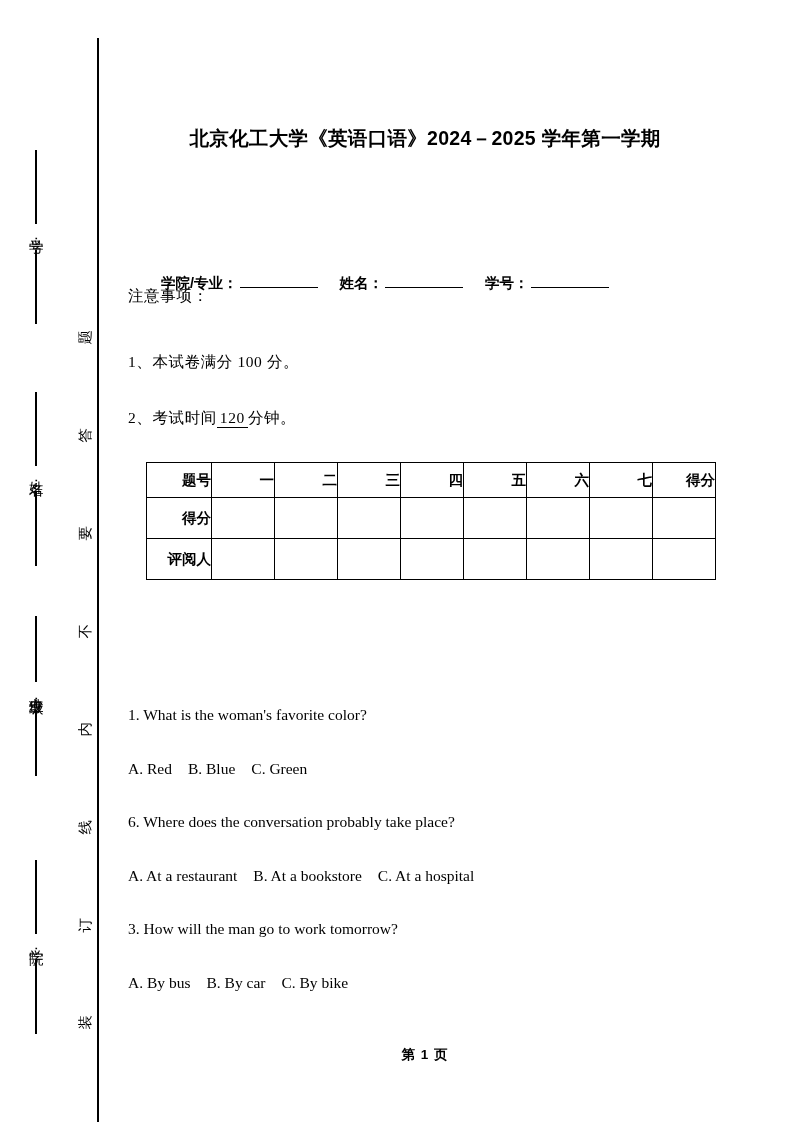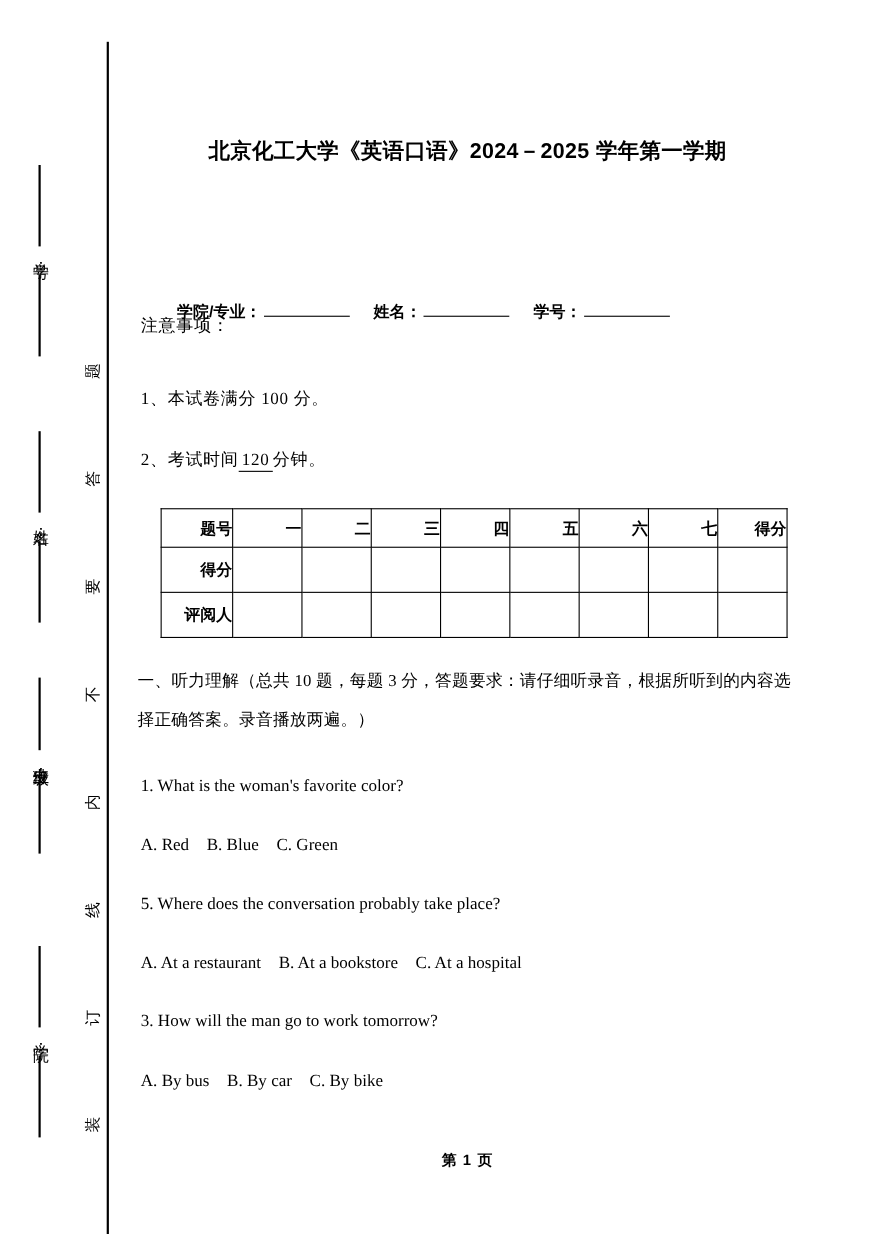--- a/index.html
+++ b/index.html
@@ -298,28 +298,27 @@
         <td class="c-n"></td>
         <td class="c-n"></td>
         <td class="c-n"></td>
         <td class="c-n"></td>
         <td class="c-n"></td>
         <td class="c-n"></td>
       </tr>
     </tbody>
   </table>
 
-  <div id="section-1-head">一、听力理解（总共 10 题，每题 3 分，答题要求：请仔细听录音，根据所听到的内容选择正确答案。录音播放两遍。）</div>
 
   <div class="q-line" id="q1">1. What is the woman's favorite color?</div>
   <div class="o-line" id="o1">
     <span class="opt">A. Red</span><span class="opt">B. Blue</span><span class="opt">C. Green</span>
   </div>
 
-  <div class="q-line" id="q2">5. Where does the conversation probably take place?</div>
+  <div class="q-line" id="q2">6. Where does the conversation probably take place?</div>
   <div class="o-line" id="o2">
     <span class="opt">A. At a restaurant</span><span class="opt">B. At a bookstore</span><span class="opt">C. At a hospital</span>
   </div>
 
   <div class="q-line" id="q3">3. How will the man go to work tomorrow?</div>
   <div class="o-line" id="o3">
     <span class="opt">A. By bus</span><span class="opt">B. By car</span><span class="opt">C. By bike</span>
   </div>
 
   <div id="page-footer">第 1 页</div>

